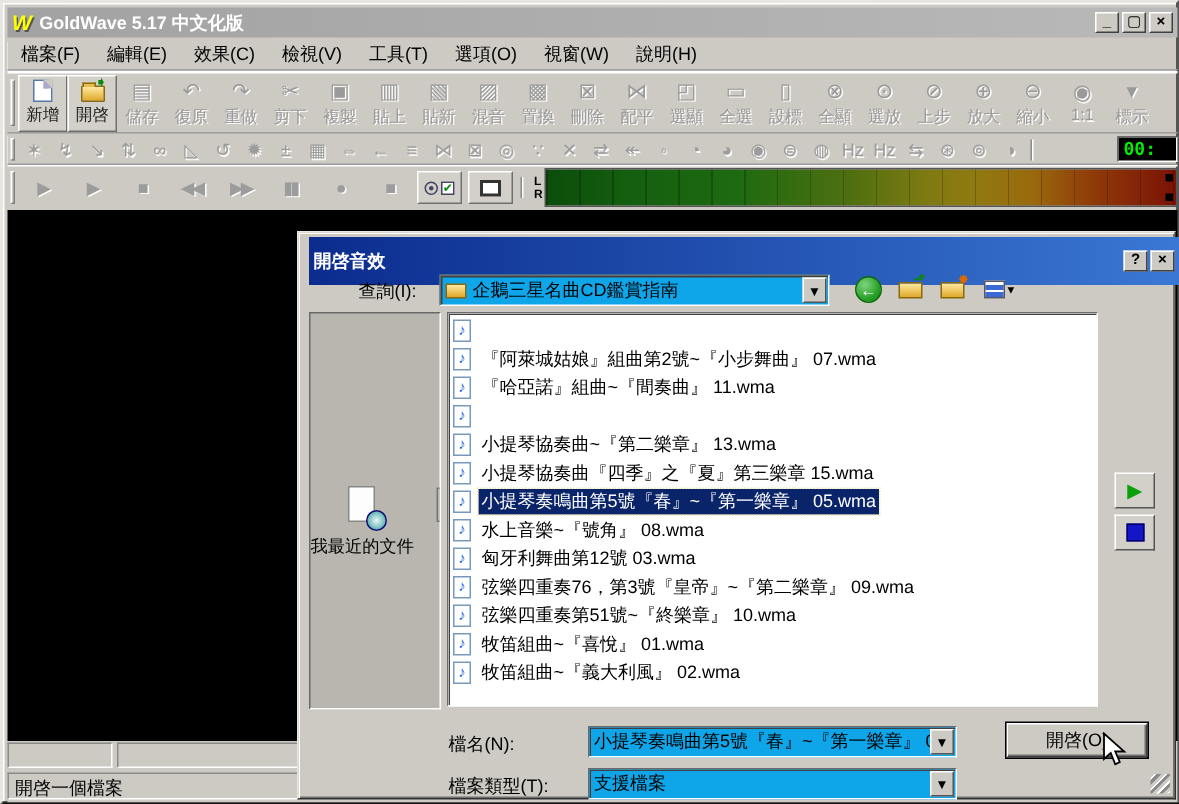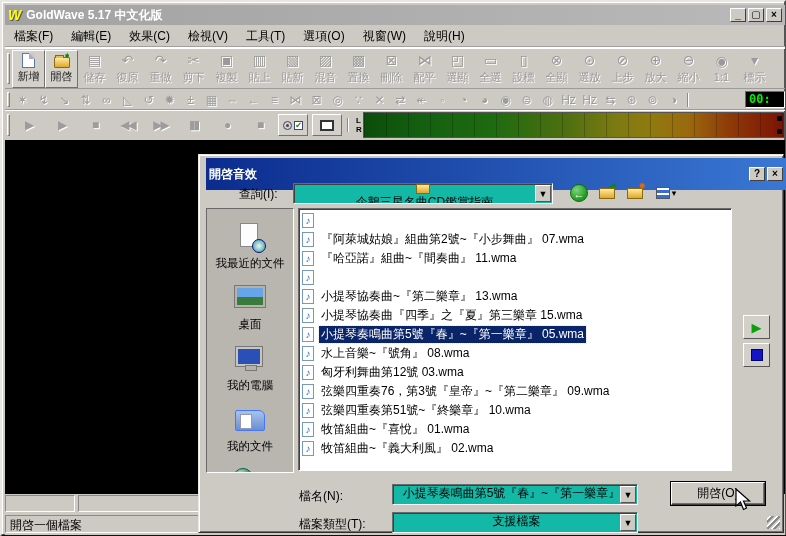--- a/index.html
+++ b/index.html
@@ -77,37 +77,37 @@
   
   .dialog { position:absolute; left:196px; top:152px; width:586px; height:379px; background:#cdcac3;
     border:1px solid; border-color:#e8e6e0 #303030 #303030 #e8e6e0; box-shadow:inset 1px 1px 0 #fff, inset -1px -1px 0 #707070; z-index:10; }
   .dlg-title { position:absolute; left:7px; top:3px; width:580px; height:19px;
     background:linear-gradient(90deg,#0b2c8e,#3a77d4); color:#fff; font-weight:bold;
     display:flex; align-items:center; padding:16px 3px; }
   .dlg-btns { margin-left:auto; display:flex; gap:2px; }
 
   .lookin-row { position:absolute; left:0; top:27px; width:586px; height:22px; }
   .lookin-label { position:absolute; left:40px; top:4px; white-space:nowrap; }
-  .combo { position:absolute; background:#14b8a6; border:1px solid; border-color:#6a6a6a #fff #fff #6a6a6a;
-    box-shadow:inset 1px 1px 0 #404040; display:flex; align-items:center; padding-left:3px; white-space:nowrap; overflow:hidden;flex-direction:column; }
+  .combo { position:absolute; background:#0ea5e9; border:1px solid; border-color:#6a6a6a #fff #fff #6a6a6a;
+    box-shadow:inset 1px 1px 0 #404040; display:flex; align-items:center; padding-left:3px; white-space:nowrap; overflow:hidden; }
   .combo .arrow-btn { position:absolute; right:1px; top:1px; bottom:1px; width:16px; background:#cdcac3;
     border:1px solid; border-color:#fff #555 #555 #fff; font-size:9px; text-align:center; line-height:16px; }
   .lookin-combo { left:94px; top:1px; width:260px; height:21px; }
   .mini-folder { width:14px; height:10px; background:linear-gradient(#ffe9a0,#dfa62a); border:1px solid #8a6a10; margin-right:4px; flex:none; }
   .navbtn { position:absolute; top:0; width:24px; height:22px; display:flex; align-items:center; justify-content:center; }
   .back-ico { width:18px; height:18px; border-radius:50%; background:radial-gradient(circle at 35% 30%,#7ed47e,#1e9a1e 70%);
     color:#fff; font-weight:bold; font-size:11px; line-height:18px; text-align:center; border:1px solid #0c6a0c;}
   .sm-folder { width:16px; height:11px; background:linear-gradient(#ffe9a0,#e0a82a); border:1px solid #8a6a10; position:relative; }
   .sm-folder .up { position:absolute; right:-3px; top:-8px; color:#0a8a0a; font-weight:bold; font-size:10px; }
   .sm-folder .star { position:absolute; right:-4px; top:-8px; color:#e06a00; font-size:9px; }
   .views-ico { width:14px; height:12px; background:
      repeating-linear-gradient(0deg,#3a6ad4 0 3px,#fff 3px 5px),#fff; border:1px solid #556; margin-right:2px; }
 
   .places { position:absolute; left:7px; top:53px; width:88px; height:265px; background:#b9b6af;
-    border:1px solid; border-color:#6a6a6a #fff #fff #6a6a6a; display:flex; flex-direction:column; align-items:center; padding-top:14px; gap:13px; overflow:hidden;}
+    border:1px solid; border-color:#6a6a6a #fff #fff #6a6a6a; display:flex; flex-direction:row; align-items:center; padding-top:14px; gap:13px; overflow:hidden;}
   .place { display:flex; flex-direction:column; align-items:center; gap:3px; width:100%; }
   .place .plabel { font-size:11.5px; color:#000; white-space:nowrap; }
   .pi { position:relative; width:36px; height:30px; }
   .pi-doc { position:absolute; left:8px; top:0; width:18px; height:24px; background:#fdfdfd; border:1px solid #888; }
   .pi-clock { position:absolute; right:2px; bottom:0; width:14px; height:14px; border-radius:50%;
      background:radial-gradient(#eaf6f6,#2a9a9a); border:1px solid #117; }
   .pi-screen { position:absolute; left:3px; top:2px; width:30px; height:21px; border:2px solid #b5b2aa; outline:1px solid #777;
      background:linear-gradient(#68a4e8 55%,#3a7a3a 55%); }
   .pi-folder-docs { position:absolute; left:3px; top:4px; width:30px; height:21px; border-radius:2px 6px 2px 2px;
      background:linear-gradient(#a8c4ee,#6a8fd0); border:1px solid #47f; }

